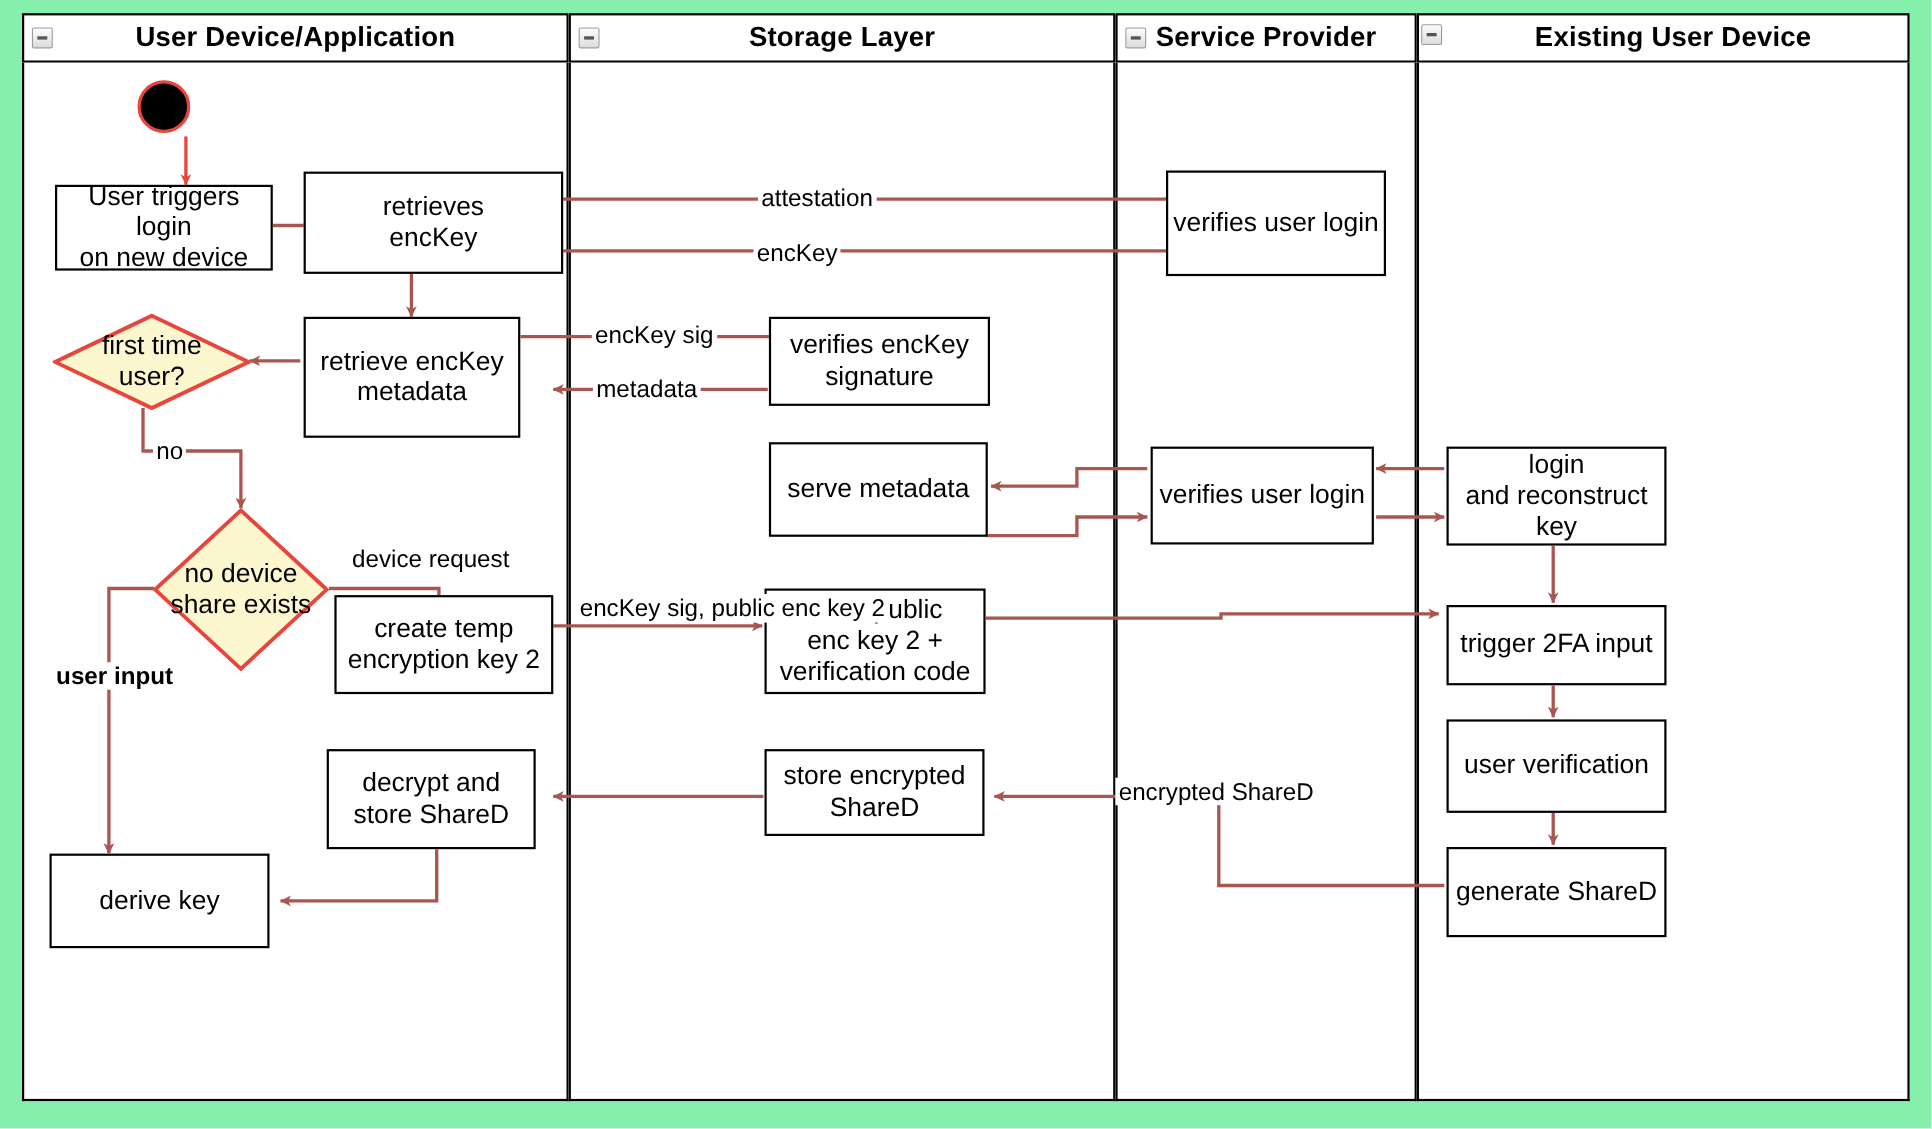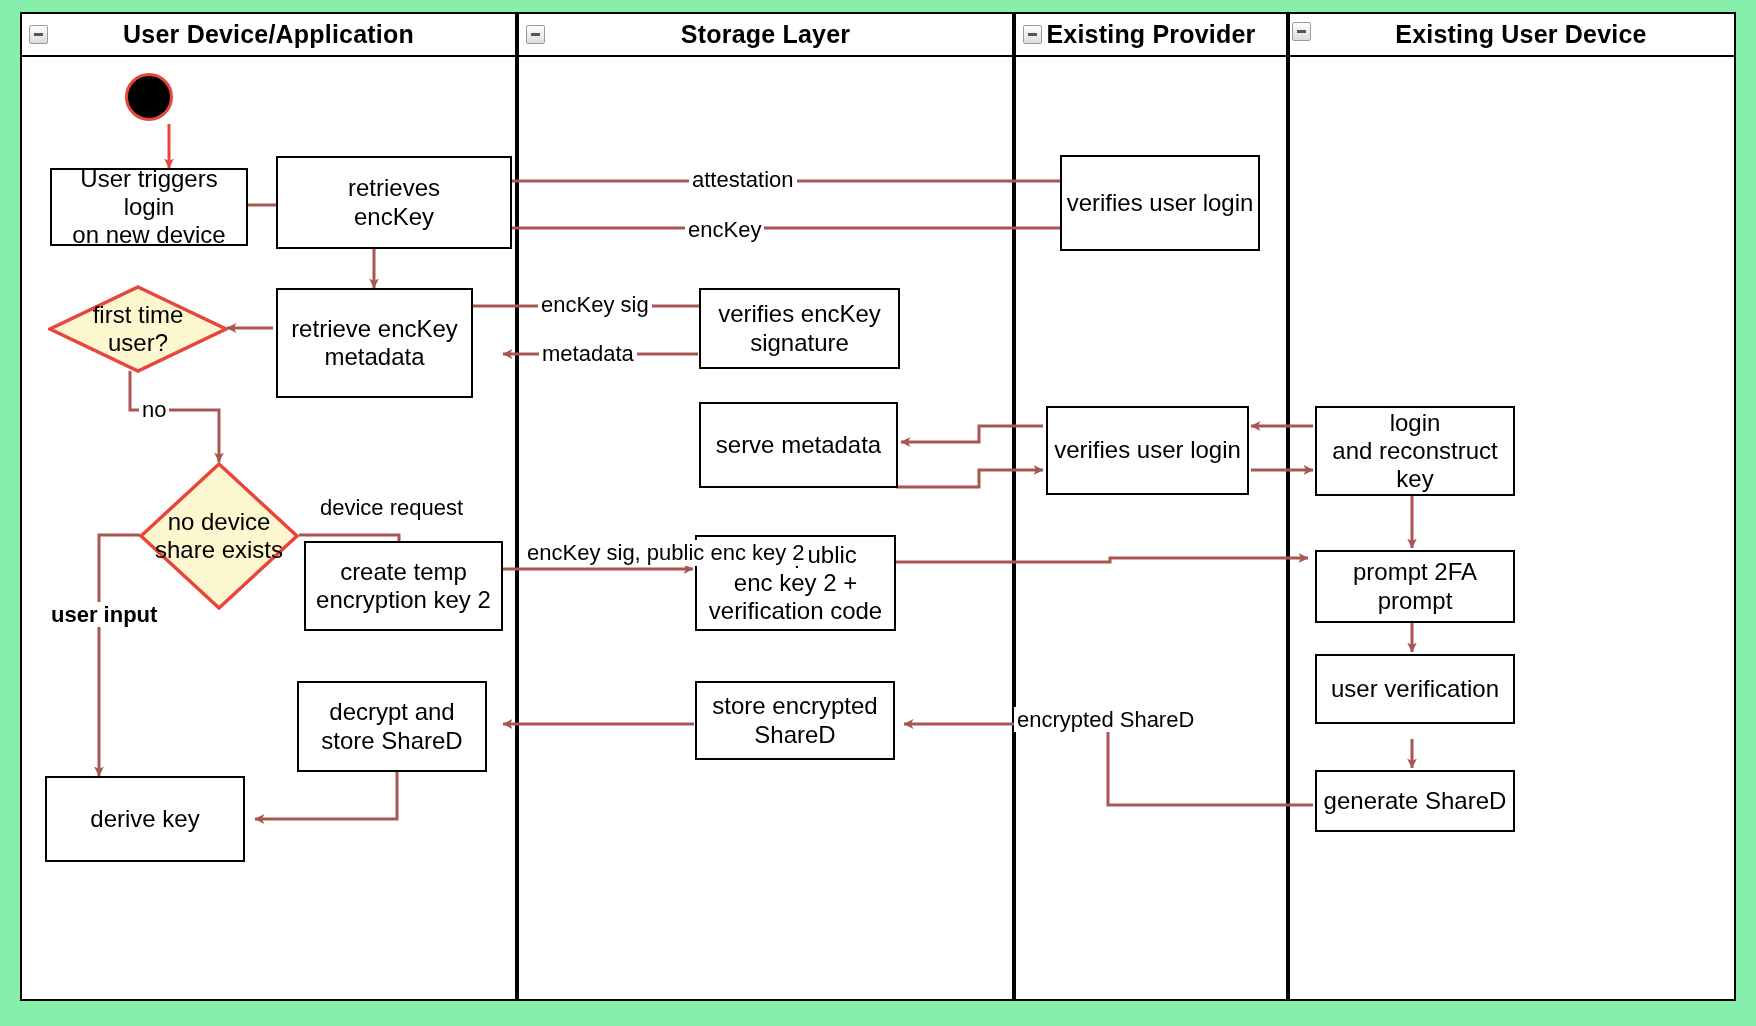--- a/index.html
+++ b/index.html
@@ -65,21 +65,21 @@
     </div>
 
   <div class="lane-header" style="left:517px;top:12px;width:497px;height:45px;">
     <span>Storage Layer</span>
   </div>
   <div class="collapse-icon" style="left:526px;top:25px;">
       <i></i>
     </div>
 
   <div class="lane-header" style="left:1014px;top:12px;width:274px;height:45px;">
-    <span>Existing Provider</span>
+    <span>Service Provider</span>
   </div>
   <div class="collapse-icon" style="left:1023px;top:25px;">
       <i></i>
     </div>
 
   <div class="lane-header" style="left:1288px;top:12px;width:448px;height:45px;">
     <span style="padding-left:18px;">Existing User Device</span>
   </div>
   <div class="collapse-icon" style="left:1292px;top:22px;">
       <i></i>
@@ -227,28 +227,28 @@
   <div class="node" style="left:1046px;top:406px;width:203px;height:89px;">
     <span>verifies user login</span>
   </div>
 
   <div class="node" style="left:1315px;top:406px;width:200px;height:90px;">
     <span>login
 and reconstruct key</span>
   </div>
 
   <div class="node" style="left:1315px;top:550px;width:200px;height:73px;">
-    <span>prompt 2FA prompt</span>
-  </div>
-
-  <div class="node" style="left:1315px;top:654px;width:200px;height:70px;">
+    <span>trigger 2FA input</span>
+  </div>
+
+  <div class="node" style="left:1315px;top:654px;width:200px;height:85px;">
     <span>user verification</span>
   </div>
 
-  <div class="node" style="left:1315px;top:770px;width:200px;height:62px;">
+  <div class="node" style="left:1315px;top:770px;width:200px;height:82px;">
     <span>generate ShareD</span>
   </div>
 
   <div class="edge-label" style="left:689px;top:167px;text-align:center;">attestation</div>
 
   <div class="edge-label" style="left:685px;top:217px;">encKey</div>
 
   <div class="edge-label" style="left:538px;top:292px;">encKey sig</div>
 
   <div class="edge-label" style="left:539px;top:341px;">metadata</div>

